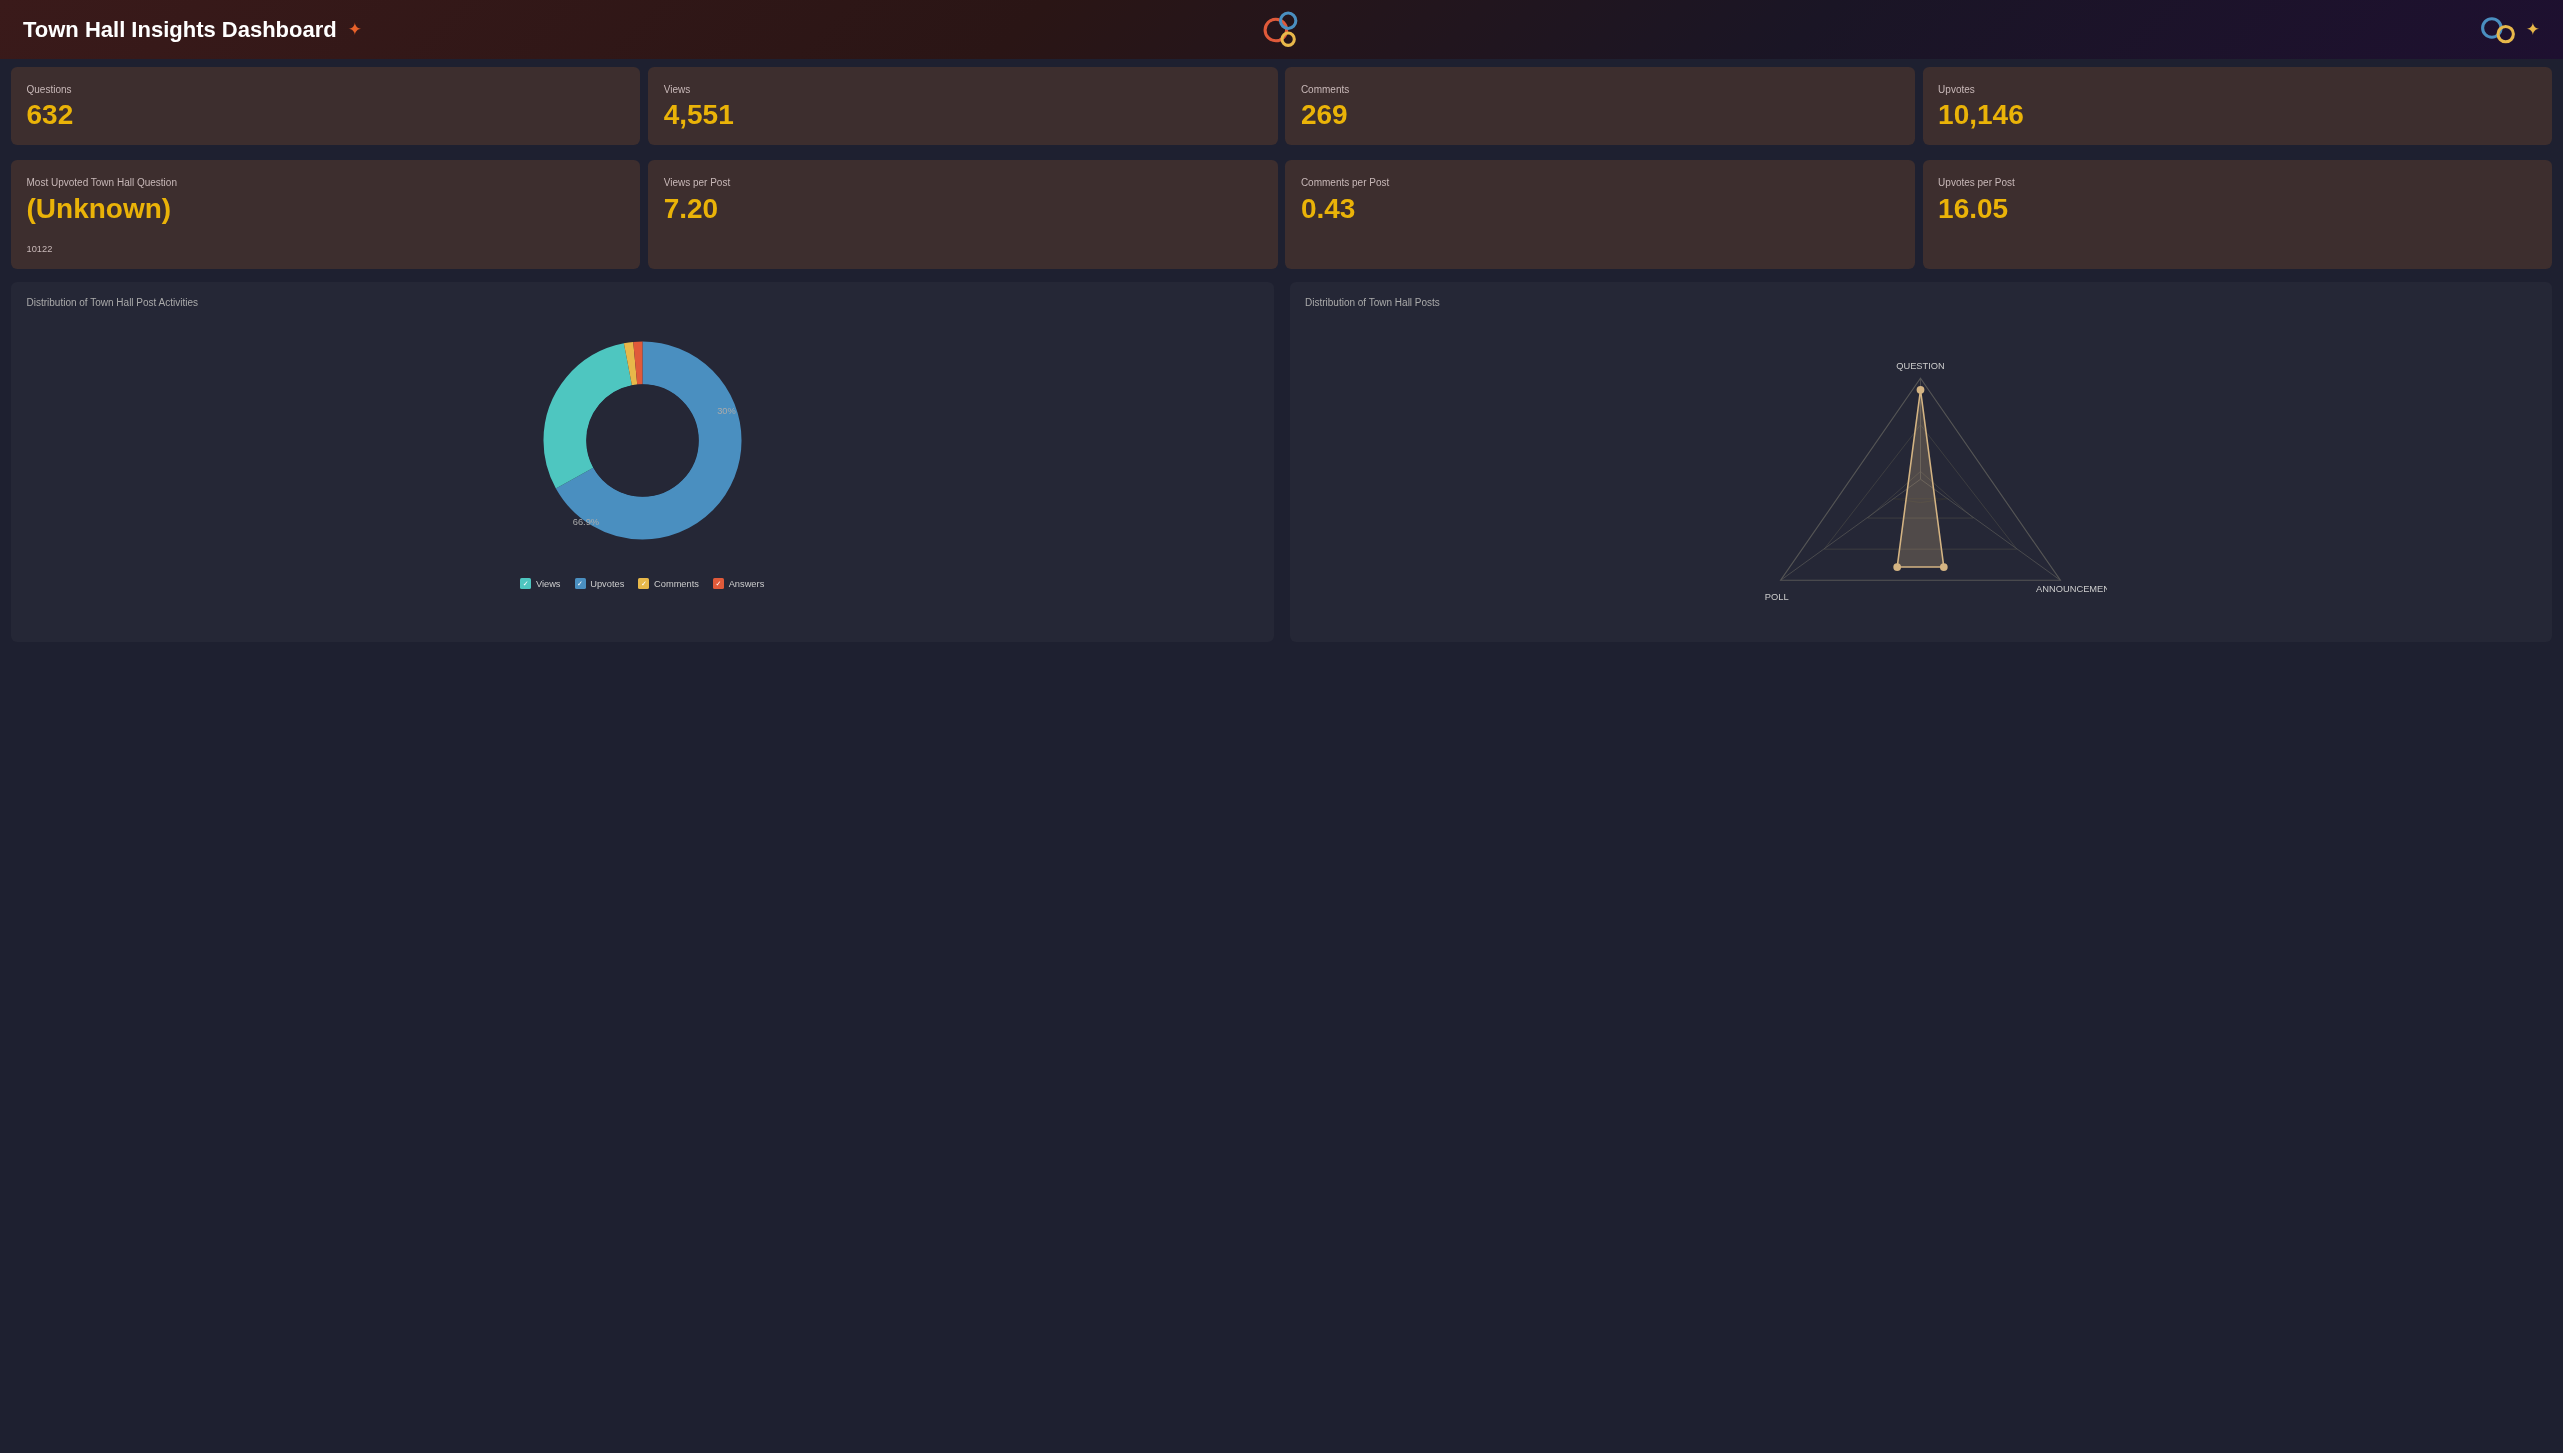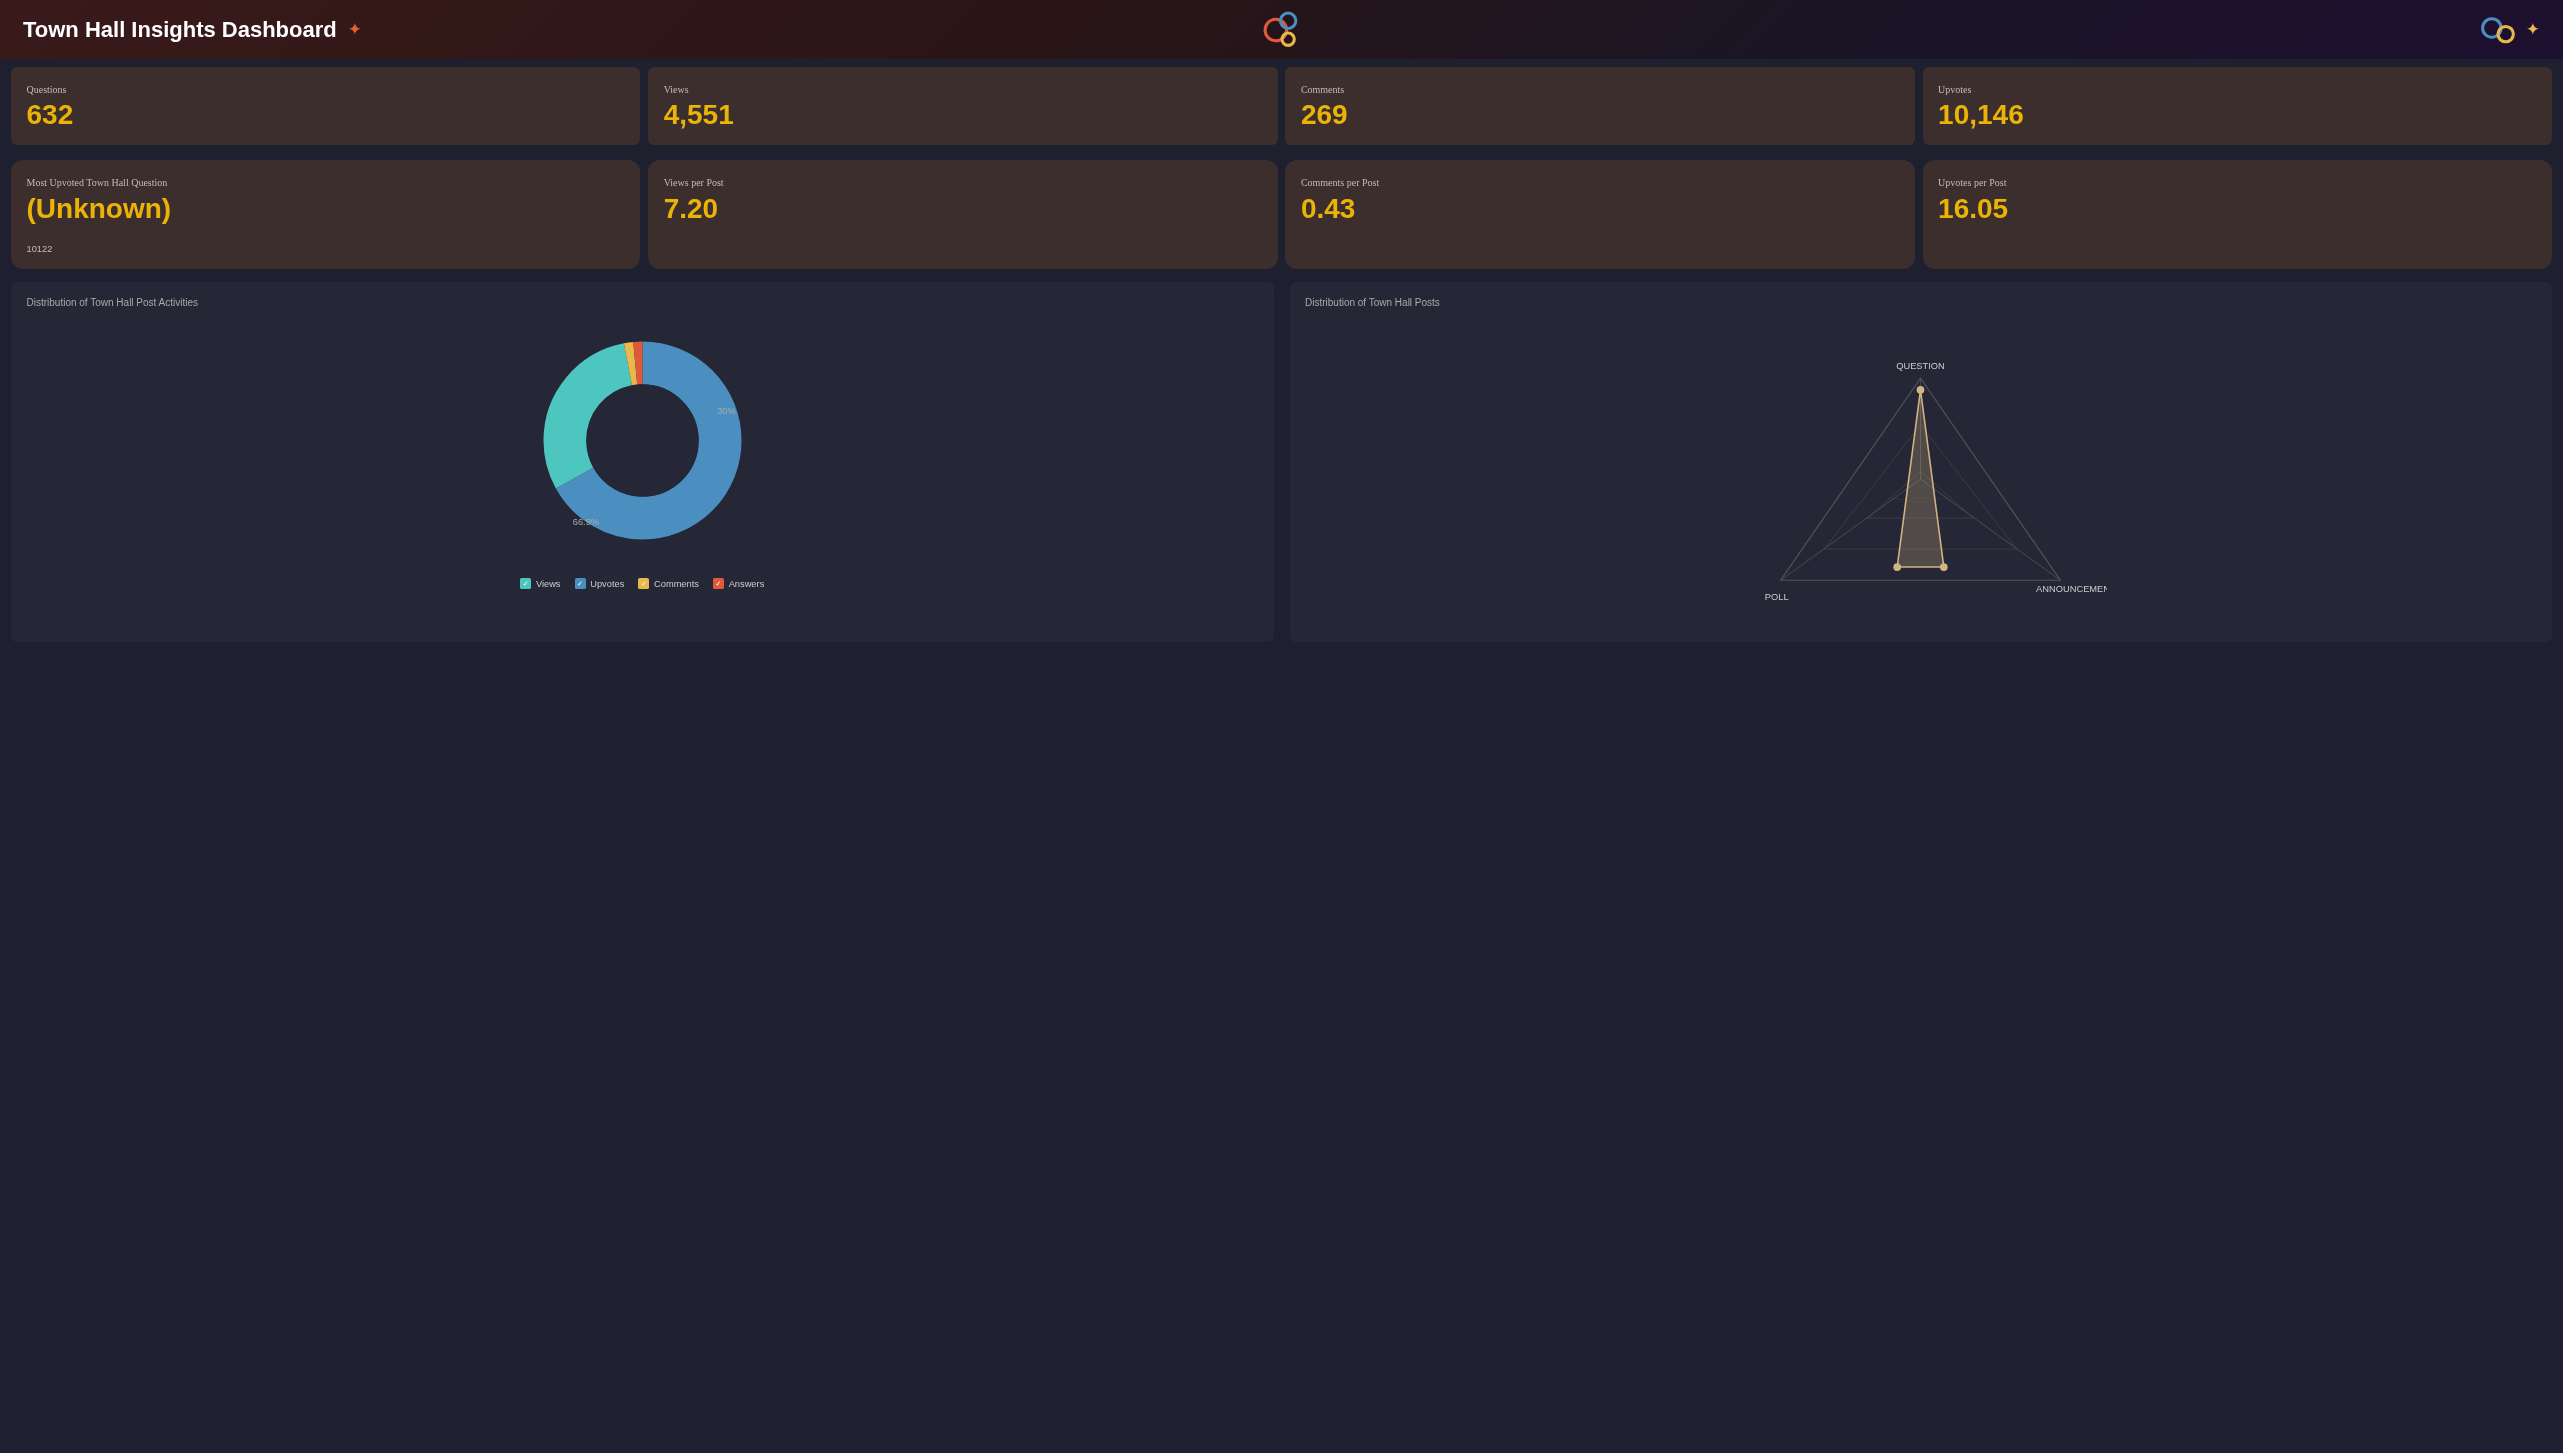--- a/index.html
+++ b/index.html
@@ -68,28 +68,26 @@
       background: #3d2e2e;
       border-radius: 6.2px;
       padding: 17px 15.5px 15.5px;
       display: flex;
       flex-direction: column;
       align-items: flex-start;
       min-height: 78px;
     }
     .stat-card.wide {
       min-height: 89px;
-      border-radius: 12px;
     }
     .stat-label {
       font-size: 10px;
       color: #c8b8b8;
       margin-bottom: 6.2px;
       font-weight: 400;
-      font-family: Liberation Serif, serif;
     }
     .stat-value {
       font-size: 28px;
       font-weight: 700;
       color: #eab308;
       line-height: 1;
     }
     .stat-sublabel {
       font-size: 9.3px;
       color: #c8b8b8;

